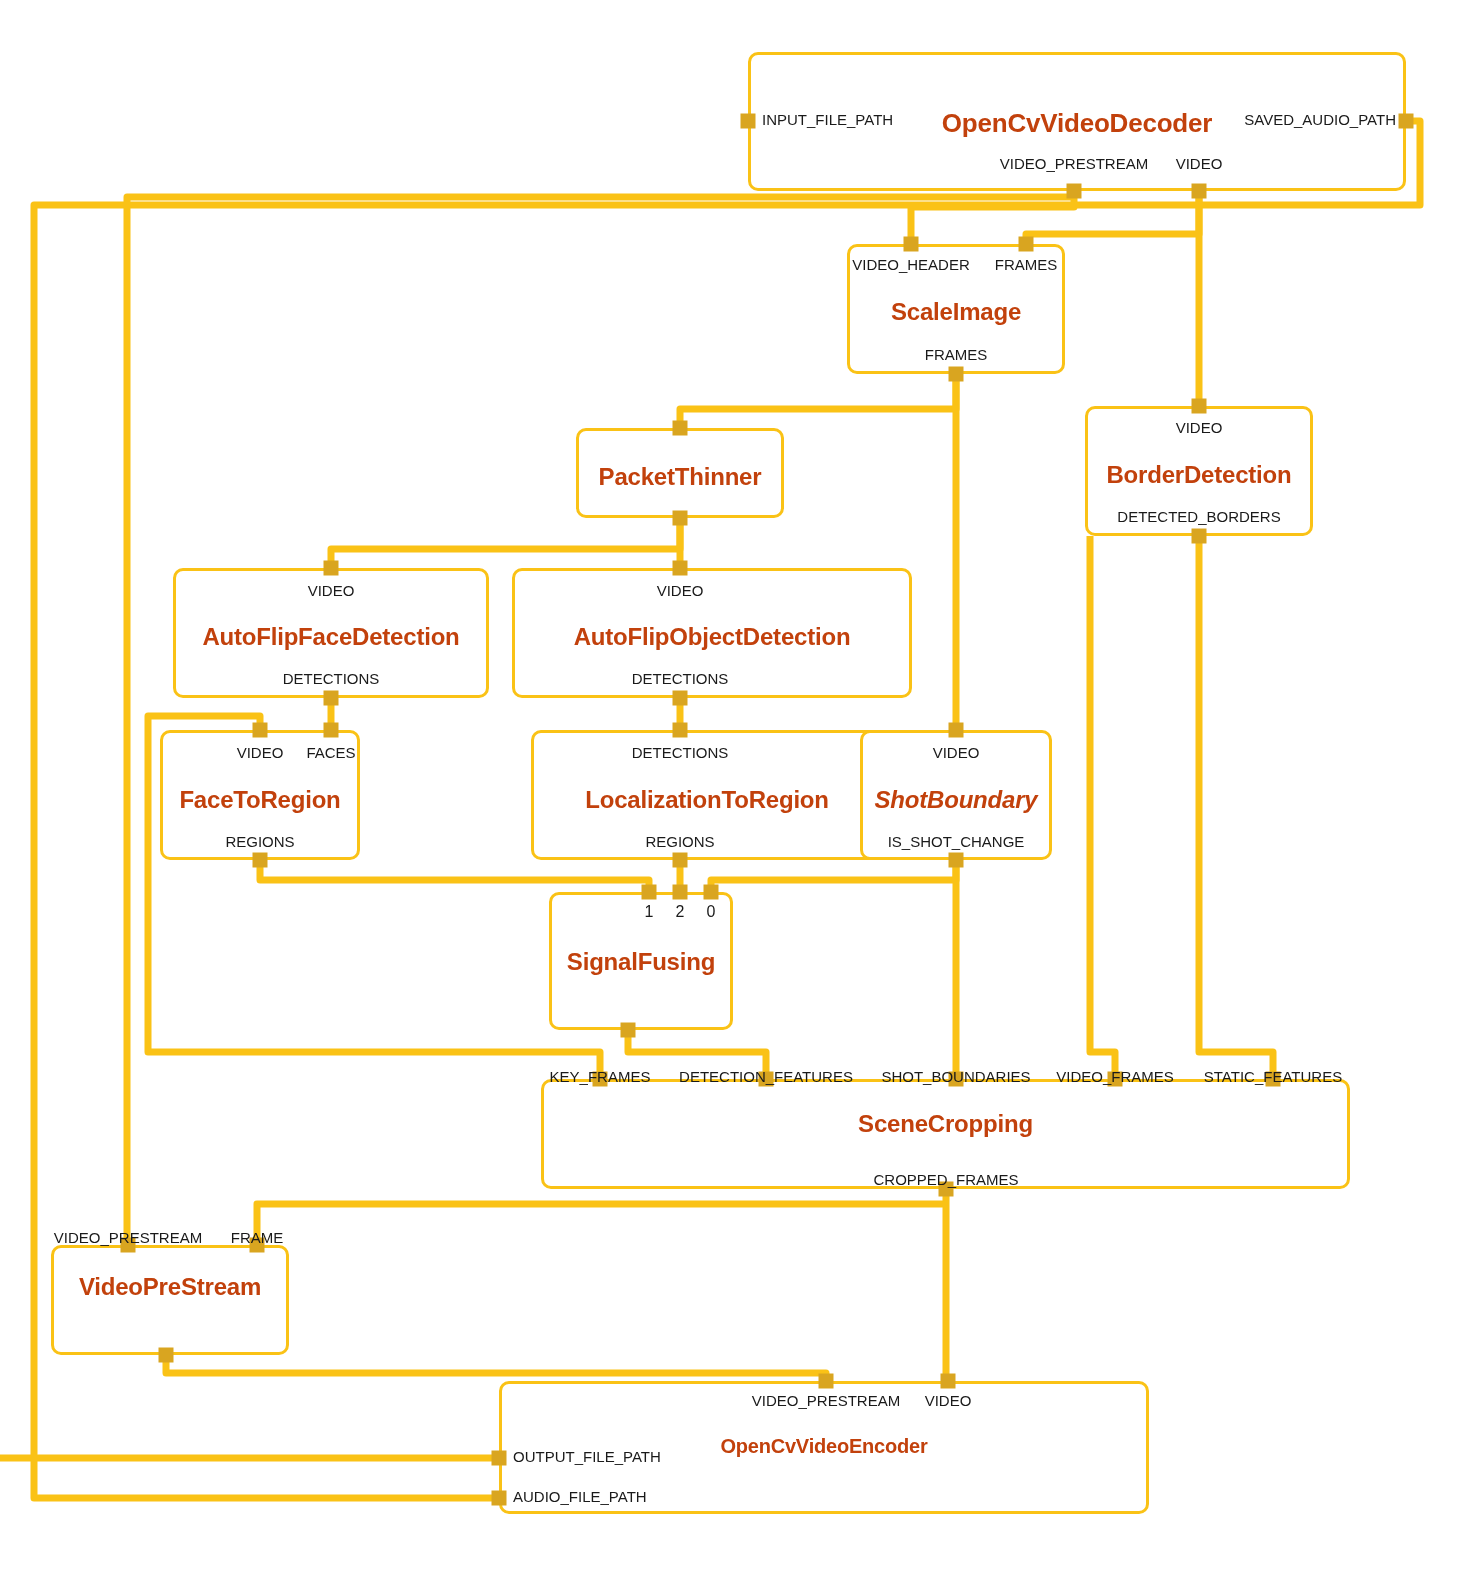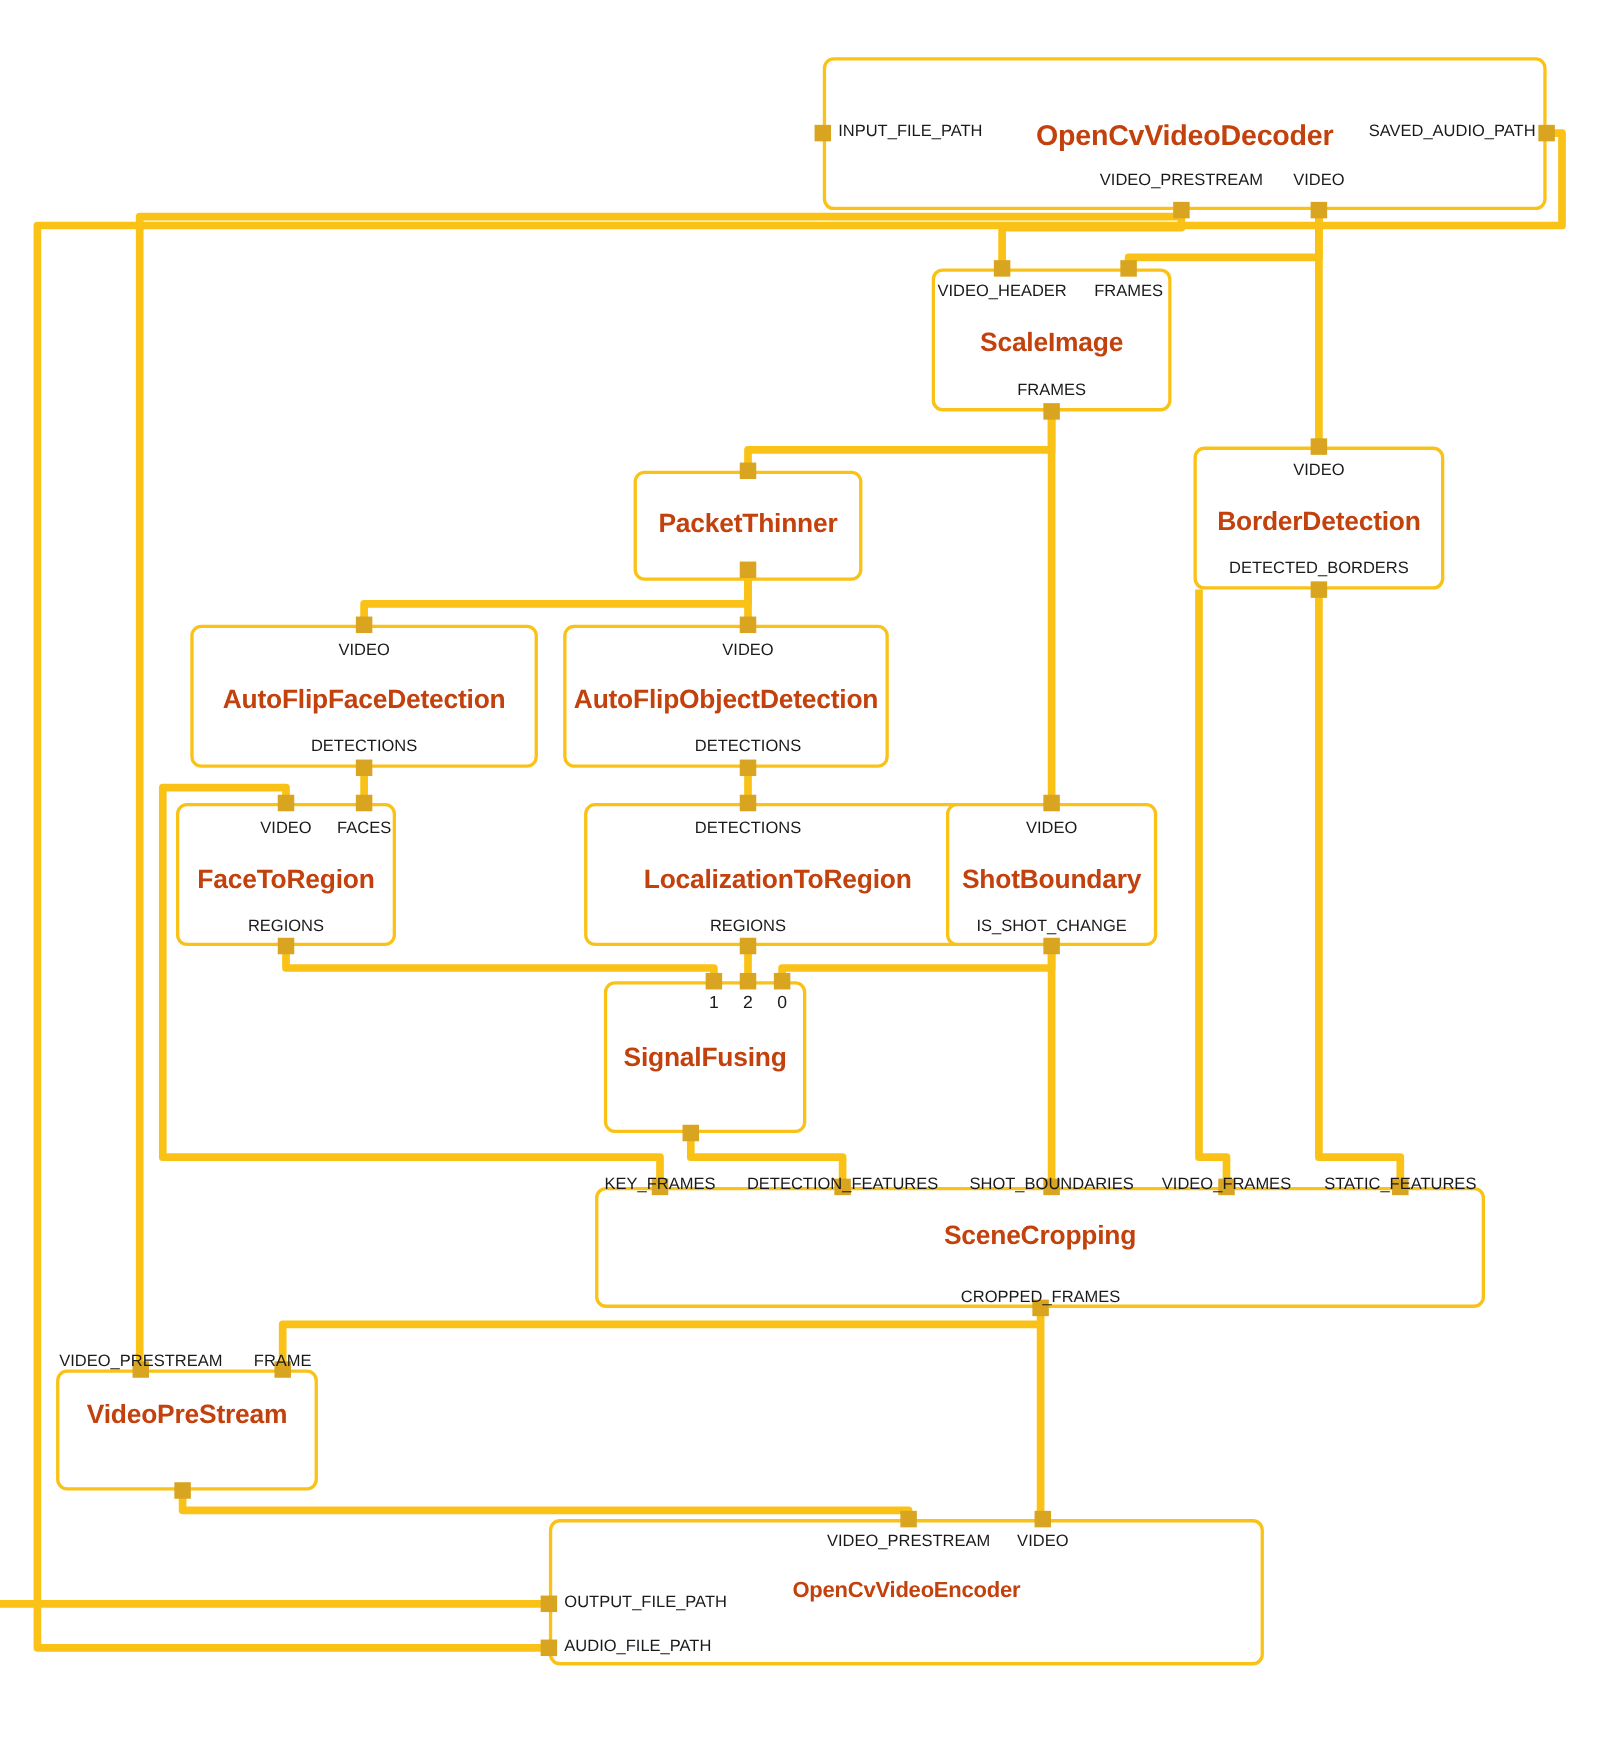--- a/index.html
+++ b/index.html
@@ -58,40 +58,40 @@
       <div class="plabel c" style="left: 1199px; top: 155px;">VIDEO</div>
       <div class="node" style="left: 847px; top: 244px; width: 218px; height: 130px;">
         <div class="node-title" style="top: 51px; font-size: 24px;">ScaleImage</div>
       </div>
       <div class="port" style="left: 911px; top: 244px; background: rgb(217, 165, 32);"></div>
       <div class="plabel c" style="left: 911px; top: 256px;">VIDEO_HEADER</div>
       <div class="port" style="left: 1026px; top: 244px; background: rgb(217, 165, 32);"></div>
       <div class="plabel c" style="left: 1026px; top: 256px;">FRAMES</div>
       <div class="port" style="left: 956px; top: 374px; background: rgb(217, 165, 32);"></div>
       <div class="plabel c" style="left: 956px; top: 346px;">FRAMES</div>
-      <div class="node" style="left: 576px; top: 428px; width: 208px; height: 100px;">
+      <div class="node" style="left: 576px; top: 428px; width: 208px; height: 90px;">
         <div class="node-title" style="top: 32px; font-size: 24px;">PacketThinner</div>
       </div>
       <div class="port" style="left: 680px; top: 428px; background: rgb(217, 165, 32);"></div>
       <div class="port" style="left: 680px; top: 518px; background: rgb(217, 165, 32);"></div>
       <div class="node" style="left: 1085px; top: 406px; width: 228px; height: 130px;">
         <div class="node-title" style="top: 52px; font-size: 24px;">BorderDetection</div>
       </div>
       <div class="port" style="left: 1199px; top: 406px; background: rgb(217, 165, 32);"></div>
       <div class="plabel c" style="left: 1199px; top: 419px;">VIDEO</div>
       <div class="port" style="left: 1199px; top: 536px; background: rgb(217, 165, 32);"></div>
       <div class="plabel c" style="left: 1199px; top: 508px;">DETECTED_BORDERS</div>
       <div class="node" style="left: 173px; top: 568px; width: 316px; height: 130px;">
         <div class="node-title" style="top: 52px; font-size: 24px;">AutoFlipFaceDetection</div>
       </div>
       <div class="port" style="left: 331px; top: 568px; background: rgb(217, 165, 32);"></div>
       <div class="plabel c" style="left: 331px; top: 582px;">VIDEO</div>
       <div class="port" style="left: 331px; top: 698px; background: rgb(217, 165, 32);"></div>
       <div class="plabel c" style="left: 331px; top: 670px;">DETECTIONS</div>
-      <div class="node" style="left: 512px; top: 568px; width: 296px; height: 130px; padding-left: 25px;">
+      <div class="node" style="left: 512px; top: 568px; width: 400px; height: 130px; padding-left: 25px;">
         <div class="node-title" style="top: 52px; font-size: 24px;">AutoFlipObjectDetection</div>
       </div>
       <div class="port" style="left: 680px; top: 568px; background: rgb(217, 165, 32);"></div>
       <div class="plabel c" style="left: 680px; top: 582px;">VIDEO</div>
       <div class="port" style="left: 680px; top: 698px; background: rgb(217, 165, 32);"></div>
       <div class="plabel c" style="left: 680px; top: 670px;">DETECTIONS</div>
       <div class="node" style="left: 160px; top: 730px; width: 200px; height: 130px;">
         <div class="node-title" style="top: 53px; font-size: 24px;">FaceToRegion</div>
       </div>
       <div class="port" style="left: 260px; top: 730px; background: rgb(217, 165, 32);"></div>
@@ -100,21 +100,21 @@
       <div class="plabel c" style="left: 331px; top: 744px;">FACES</div>
       <div class="port" style="left: 260px; top: 860px; background: rgb(217, 165, 32);"></div>
       <div class="plabel c" style="left: 260px; top: 833px;">REGIONS</div>
       <div class="node" style="left: 531px; top: 730px; width: 352px; height: 130px;">
         <div class="node-title" style="top: 53px; font-size: 24px;">LocalizationToRegion</div>
       </div>
       <div class="port" style="left: 680px; top: 730px; background: rgb(217, 165, 32);"></div>
       <div class="plabel c" style="left: 680px; top: 744px;">DETECTIONS</div>
       <div class="port" style="left: 680px; top: 860px; background: rgb(217, 165, 32);"></div>
       <div class="plabel c" style="left: 680px; top: 833px;">REGIONS</div>
-      <div class="node" style="left: 860px; top: 730px; width: 192px; height: 130px;">
+      <div class="node" style="left: 860px; top: 730px; width: 192px; height: 130px; font-style: italic;">
         <div class="node-title" style="top: 53px; font-size: 24px;">ShotBoundary</div>
       </div>
       <div class="port" style="left: 956px; top: 730px; background: rgb(217, 165, 32);"></div>
       <div class="plabel c" style="left: 956px; top: 744px;">VIDEO</div>
       <div class="port" style="left: 956px; top: 860px; background: rgb(217, 165, 32);"></div>
       <div class="plabel c" style="left: 956px; top: 833px;">IS_SHOT_CHANGE</div>
       <div class="node" style="left: 549px; top: 892px; width: 184px; height: 138px;">
         <div class="node-title" style="top: 53px; font-size: 24px;">SignalFusing</div>
       </div>
       <div class="port" style="left: 649px; top: 892px; background: rgb(217, 165, 32);"></div>

